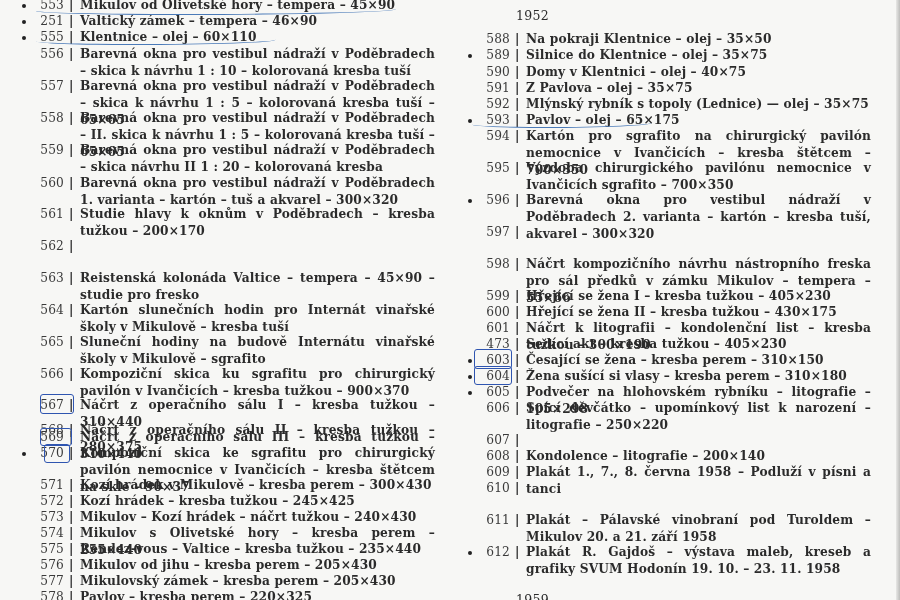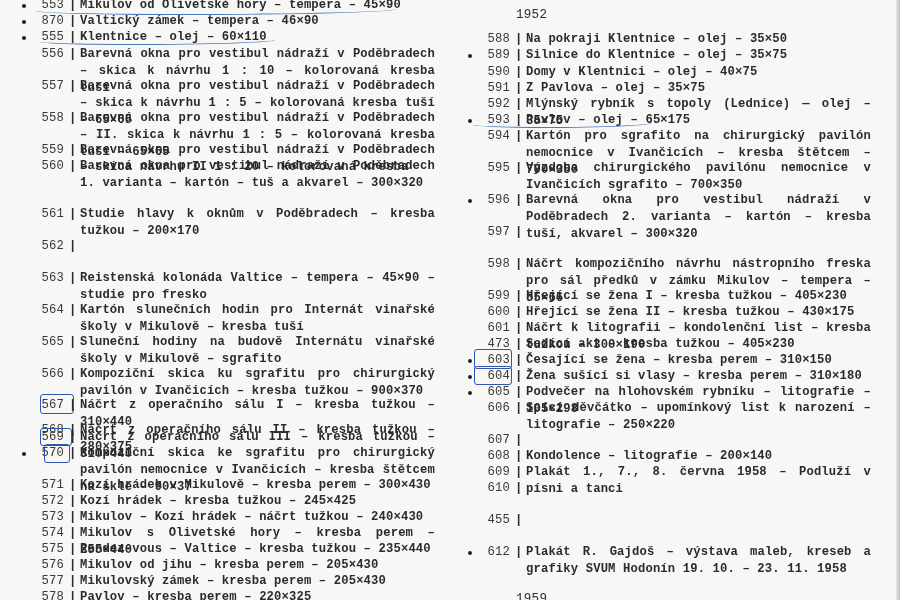--- a/index.html
+++ b/index.html
@@ -3,21 +3,21 @@
 <meta charset="utf-8">
 <style>
   html, body { margin: 0; padding: 0; }
   body {
     width: 900px; height: 600px; overflow: hidden;
     background: #f7f7f5;
     font-family: "DejaVu Serif", "Liberation Serif", serif;
     color: #2b2b2b;
     position: relative;
   }
-  .page { position: absolute; inset: 0; font-family: Liberation Mono, monospace; }
+  .page { position: absolute; inset: 0; }
   .col { position: absolute; top: 0; }
   .col-left { left: 30px; width: 405px; }
   .col-right { left: 476px; width: 395px; }
   .year { font-size: 12.5px; position: absolute; left: 40px; letter-spacing: 0.3px; }
   .entry { position: absolute; left: 0; right: 0; font-size: 12.2px; line-height: 17px; font-weight: bold; letter-spacing: 0.15px; }
   .entry .num { position: absolute; left: 0; width: 34px; text-align: right; font-weight: normal; color: #3a3a3a; }
   .entry .bullet { position: absolute; left: -8px; top: 7px; width: 4px; height: 4px; border-radius: 50%; background: #222; }
   .entry .bar { position: absolute; left: 39px; font-weight: bold; }
   .entry .text { margin-left: 50px; display: block; text-align: justify; text-align-last: left; }
   .anno-line { position: absolute; border-bottom: 1.3px solid #4a7ab8; border-radius: 0 0 60% 40%; }
@@ -31,21 +31,21 @@
 
   <div class="col col-left">
     <div class="entry" style="top:-3px">
         <span class="bullet"></span>
         <span class="num">553</span>
         <span class="bar">|</span>
         <span class="text">Mikulov od Olivetské hory – tempera – 45×90</span>
       </div>
     <div class="entry" style="top:13px">
         <span class="bullet"></span>
-        <span class="num">870</span>
+        <span class="num">251</span>
         <span class="bar">|</span>
         <span class="text">Valtický zámek – tempera – 46×90</span>
       </div>
     <div class="entry" style="top:29px">
         <span class="bullet"></span>
         <span class="num">555</span>
         <span class="bar">|</span>
         <span class="text">Klentnice – olej – 60×110</span>
       </div>
     <div class="entry" style="top:46px">
@@ -61,21 +61,21 @@
     <div class="entry" style="top:110px">
         <span class="num">558</span>
         <span class="bar">|</span>
         <span class="text">Barevná okna pro vestibul nádraží v Poděbradech – II. skica k návrhu 1 : 5 – kolorovaná kresba tuší – 65×65</span>
       </div>
     <div class="entry" style="top:142px">
         <span class="num">559</span>
         <span class="bar">|</span>
         <span class="text">Barevná okna pro vestibul nádraží v Poděbradech – skica návrhu II 1 : 20 – kolorovaná kresba</span>
       </div>
-    <div class="entry" style="top:158px">
+    <div class="entry" style="top:175px">
         <span class="num">560</span>
         <span class="bar">|</span>
         <span class="text">Barevná okna pro vestibul nádraží v Poděbradech 1. varianta – kartón – tuš a akvarel – 300×320</span>
       </div>
     <div class="entry" style="top:206px">
         <span class="num">561</span>
         <span class="bar">|</span>
         <span class="text">Studie hlavy k oknům v Poděbradech – kresba tužkou – 200×170</span>
       </div>
     <div class="entry" style="top:238px">
@@ -286,22 +286,23 @@
     <div class="entry" style="top:464px">
         <span class="num">609</span>
         <span class="bar">|</span>
         <span class="text">Plakát 1., 7., 8. června 1958 – Podluží v písni a tanci</span>
       </div>
     <div class="entry" style="top:480px">
         <span class="num">610</span>
         <span class="bar">|</span>
       </div>
     <div class="entry" style="top:512px">
-        <span class="num">455</span>
-        <span class="bar">|</span>
+        <span class="num">611</span>
+        <span class="bar">|</span>
+        <span class="text">Plakát – Pálavské vinobraní pod Turoldem – Mikulov 20. a 21. září 1958</span>
       </div>
     <div class="entry" style="top:544px">
         <span class="bullet"></span>
         <span class="num">612</span>
         <span class="bar">|</span>
         <span class="text">Plakát R. Gajdoš – výstava maleb, kreseb a grafiky SVUM Hodonín 19. 10. – 23. 11. 1958</span>
       </div>
 
     <div class="year" style="top:592px">1959</div>
 

